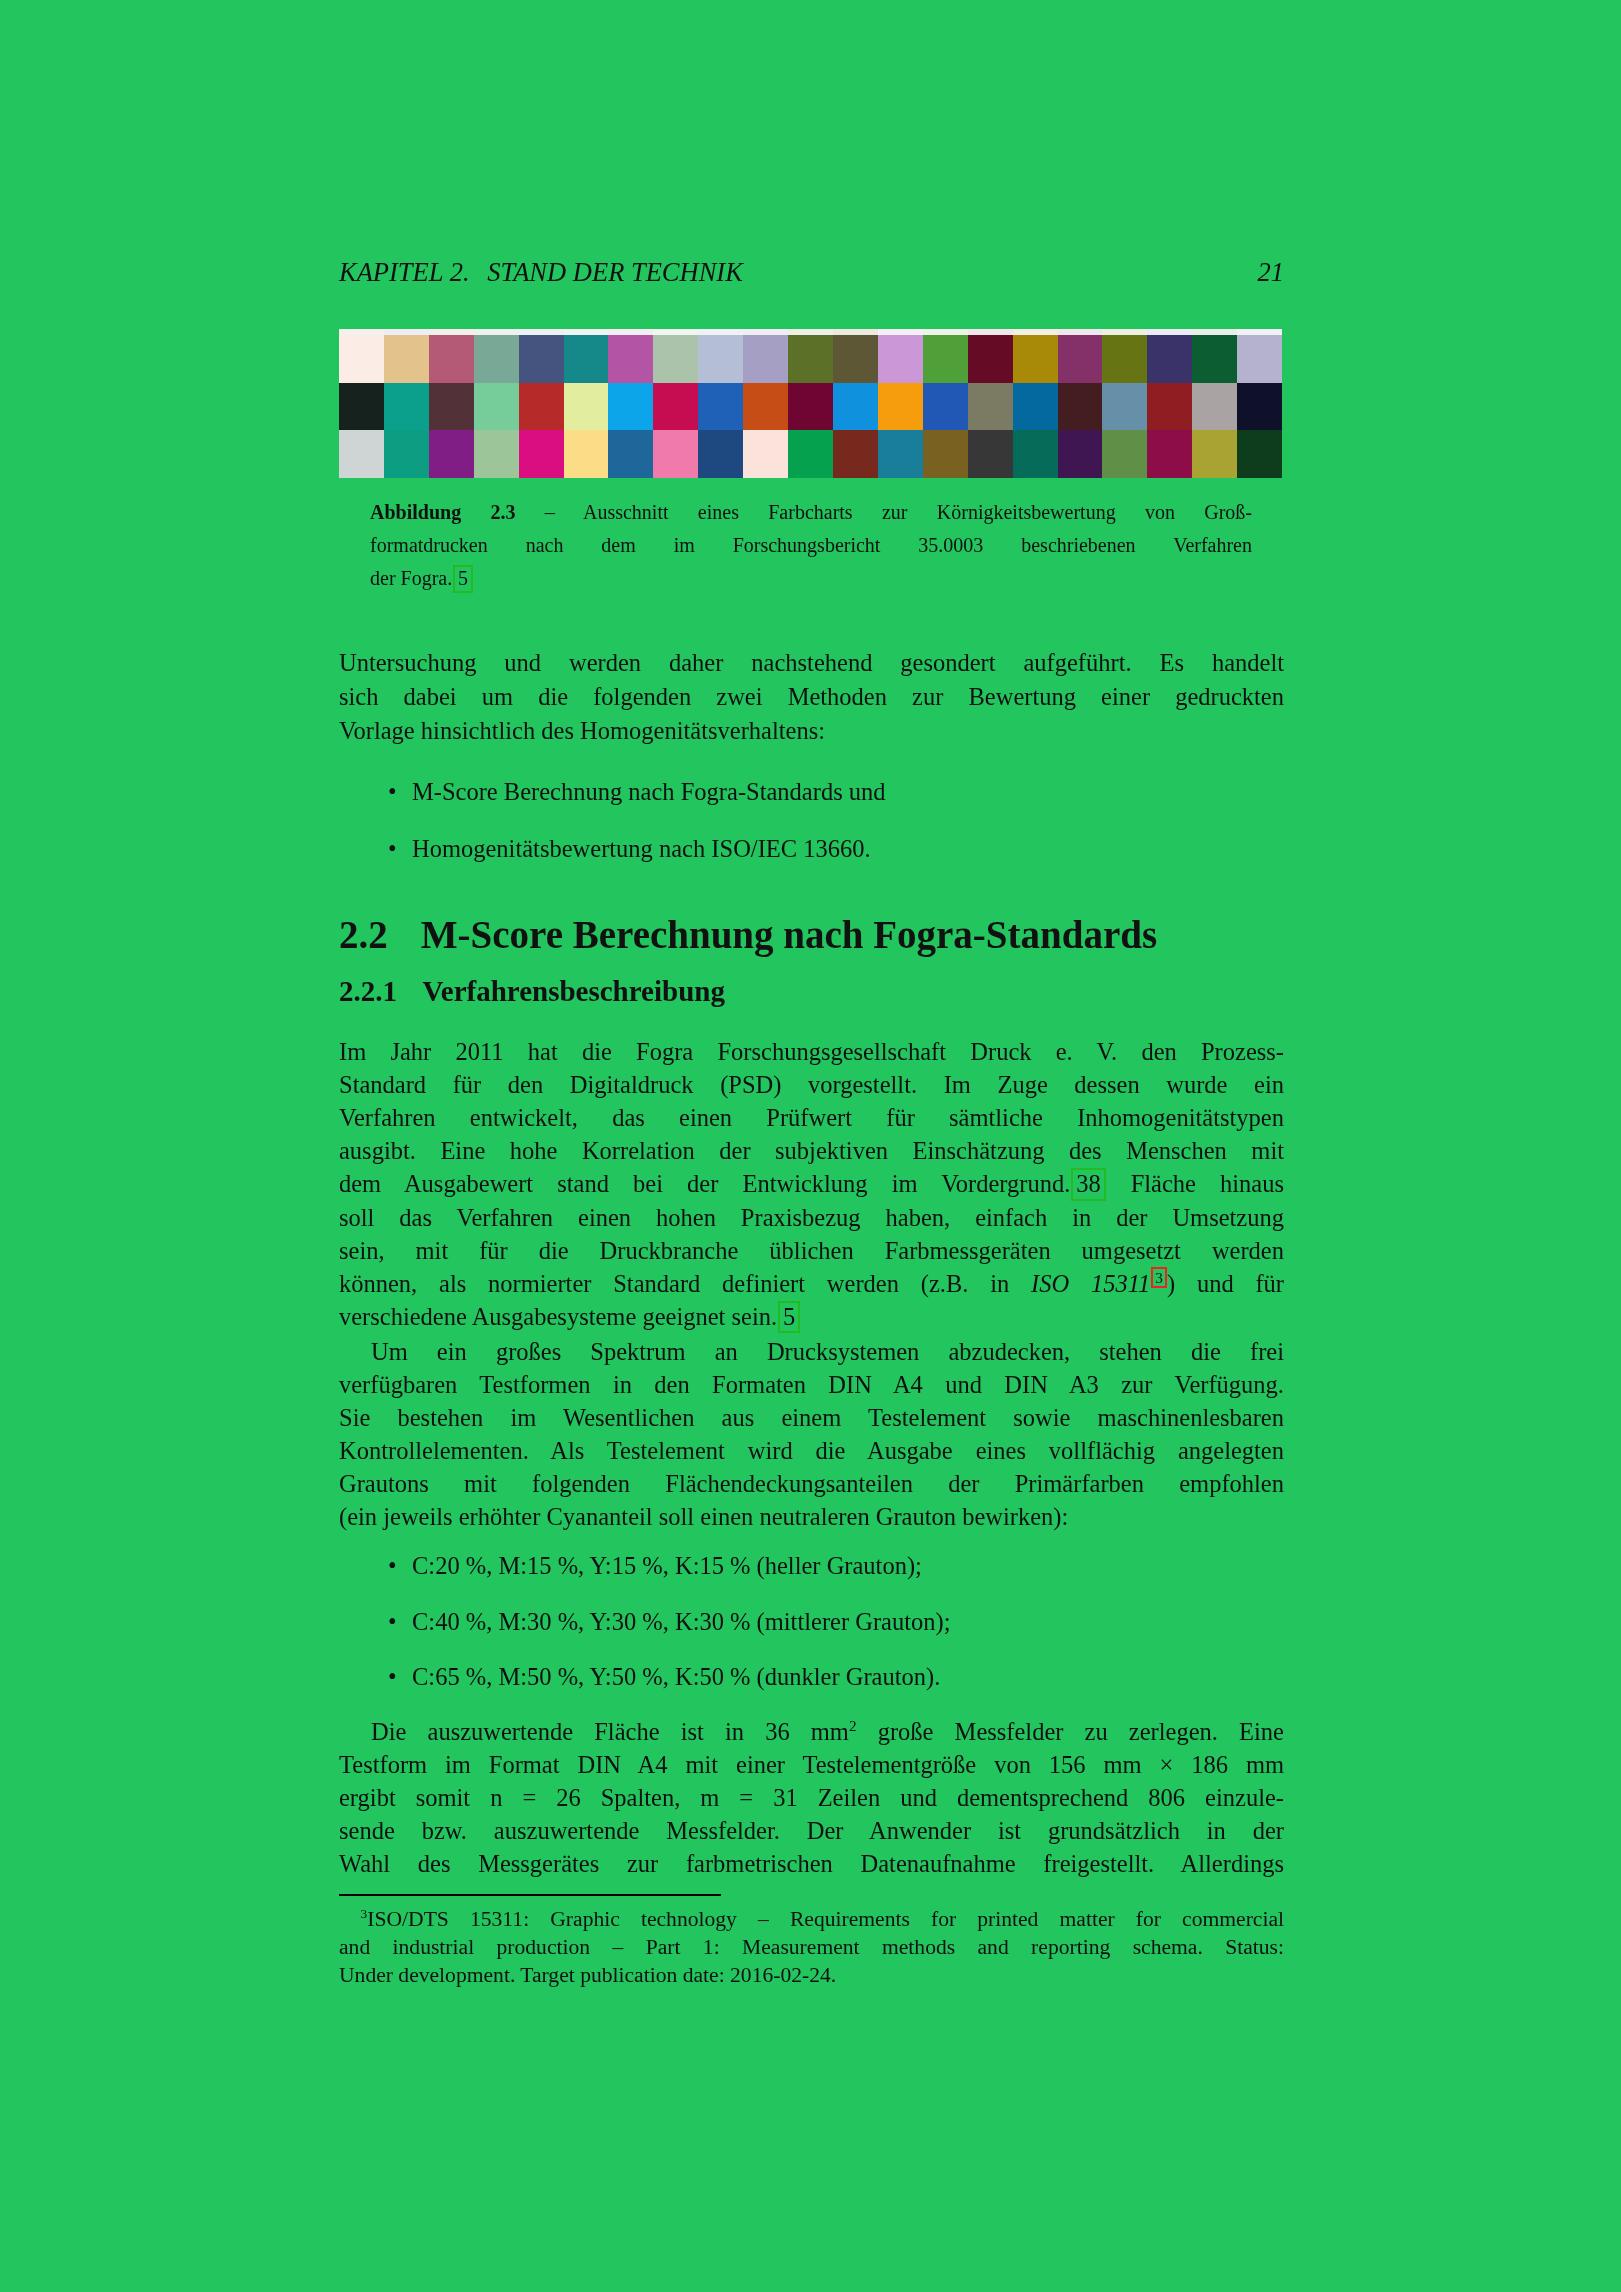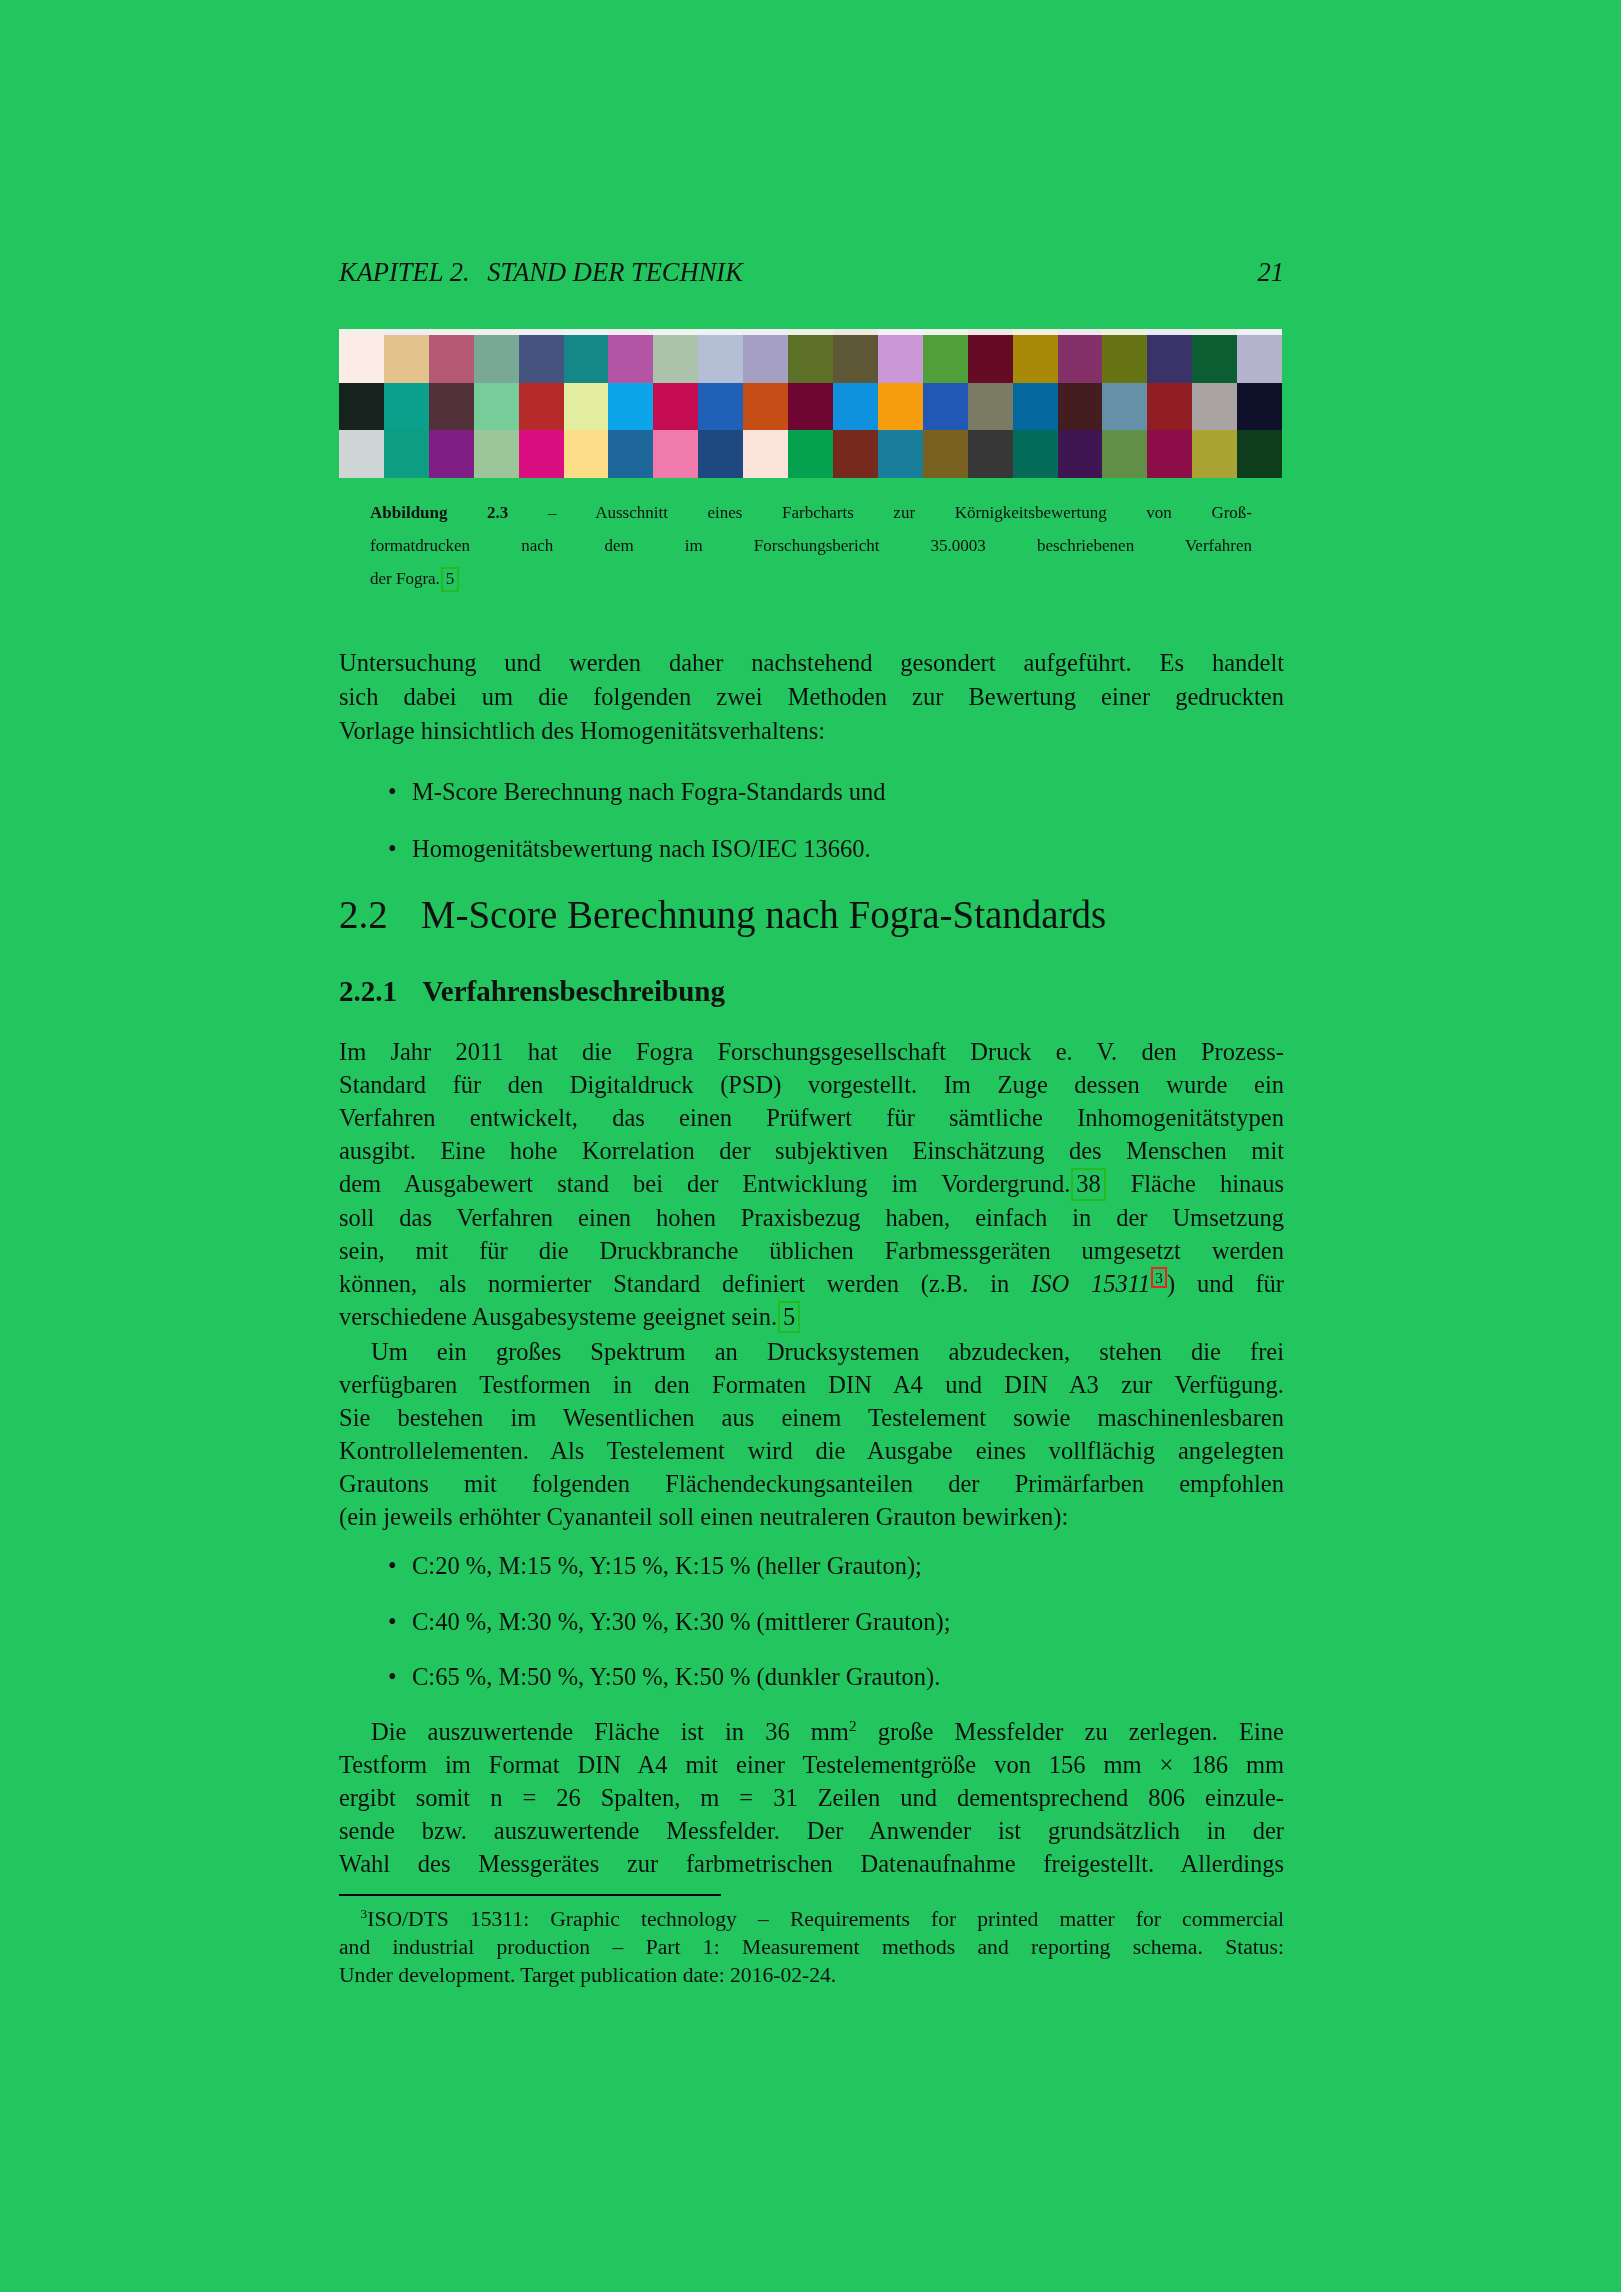--- a/index.html
+++ b/index.html
@@ -19,21 +19,21 @@
   .chart {
     position:absolute; left:339px; top:329px; width:943px; height:149px;
     display:flex; flex-direction:column;
   }
   .swrow { flex:1 1 auto; display:flex; }
   .swrow.partial { flex:0 0 5.9px; }
   .swrow > div { flex:1 1 auto; }
   
   .caption {
     position:absolute; left:370px; top:496px; width:882px;
-    font-size:17px; line-height:33px;
+    font-size:20px; line-height:33px;
   }
   
   .para {
     position:absolute; left:339px; width:945px;
     font-size:24.5px; line-height:33px;
   }
   .p1 { top:646px; line-height:34px; }
   .p2 { top:1035px; }
   .p3 { top:1335px; }
   .p4 { top:1715px; }
@@ -53,22 +53,22 @@
     position:absolute; left:339px; width:945px; margin:0; padding:0;
     list-style:none; font-size:24.5px;
   }
   .b1 { top:775px; }
   .b2 { top:1549px; }
   .bullets li { position:relative; padding-left:73px; line-height:33px; margin:0 0 23.5px 0; }
   .b2 li { margin-bottom:22.5px; }
   .bullets .bullet { position:absolute; left:49px; top:0; }
   
   .h22 {
-    position:absolute; left:339px; top:894px; width:945px;
-    display:flex; gap:33px; font-weight:normal; font-size:39px; line-height:1.1;align-items:flex-end;
+    position:absolute; left:339px; top:914px; width:945px;
+    display:flex; gap:33px; font-weight:bold; font-size:39px; line-height:1.1;align-items:flex-end;
   }
   .h221 {
     position:absolute; left:339px; top:976px; width:945px;
     display:flex; gap:25.5px; font-weight:bold; font-size:29px; line-height:1.1;
   }
   
   .frule { position:absolute; left:339px; top:1894px; width:382px; height:2px; background:#000; }
   .footnote {
     position:absolute; left:339px; top:1905px; width:945px;
     font-size:21.6px; line-height:28px;

